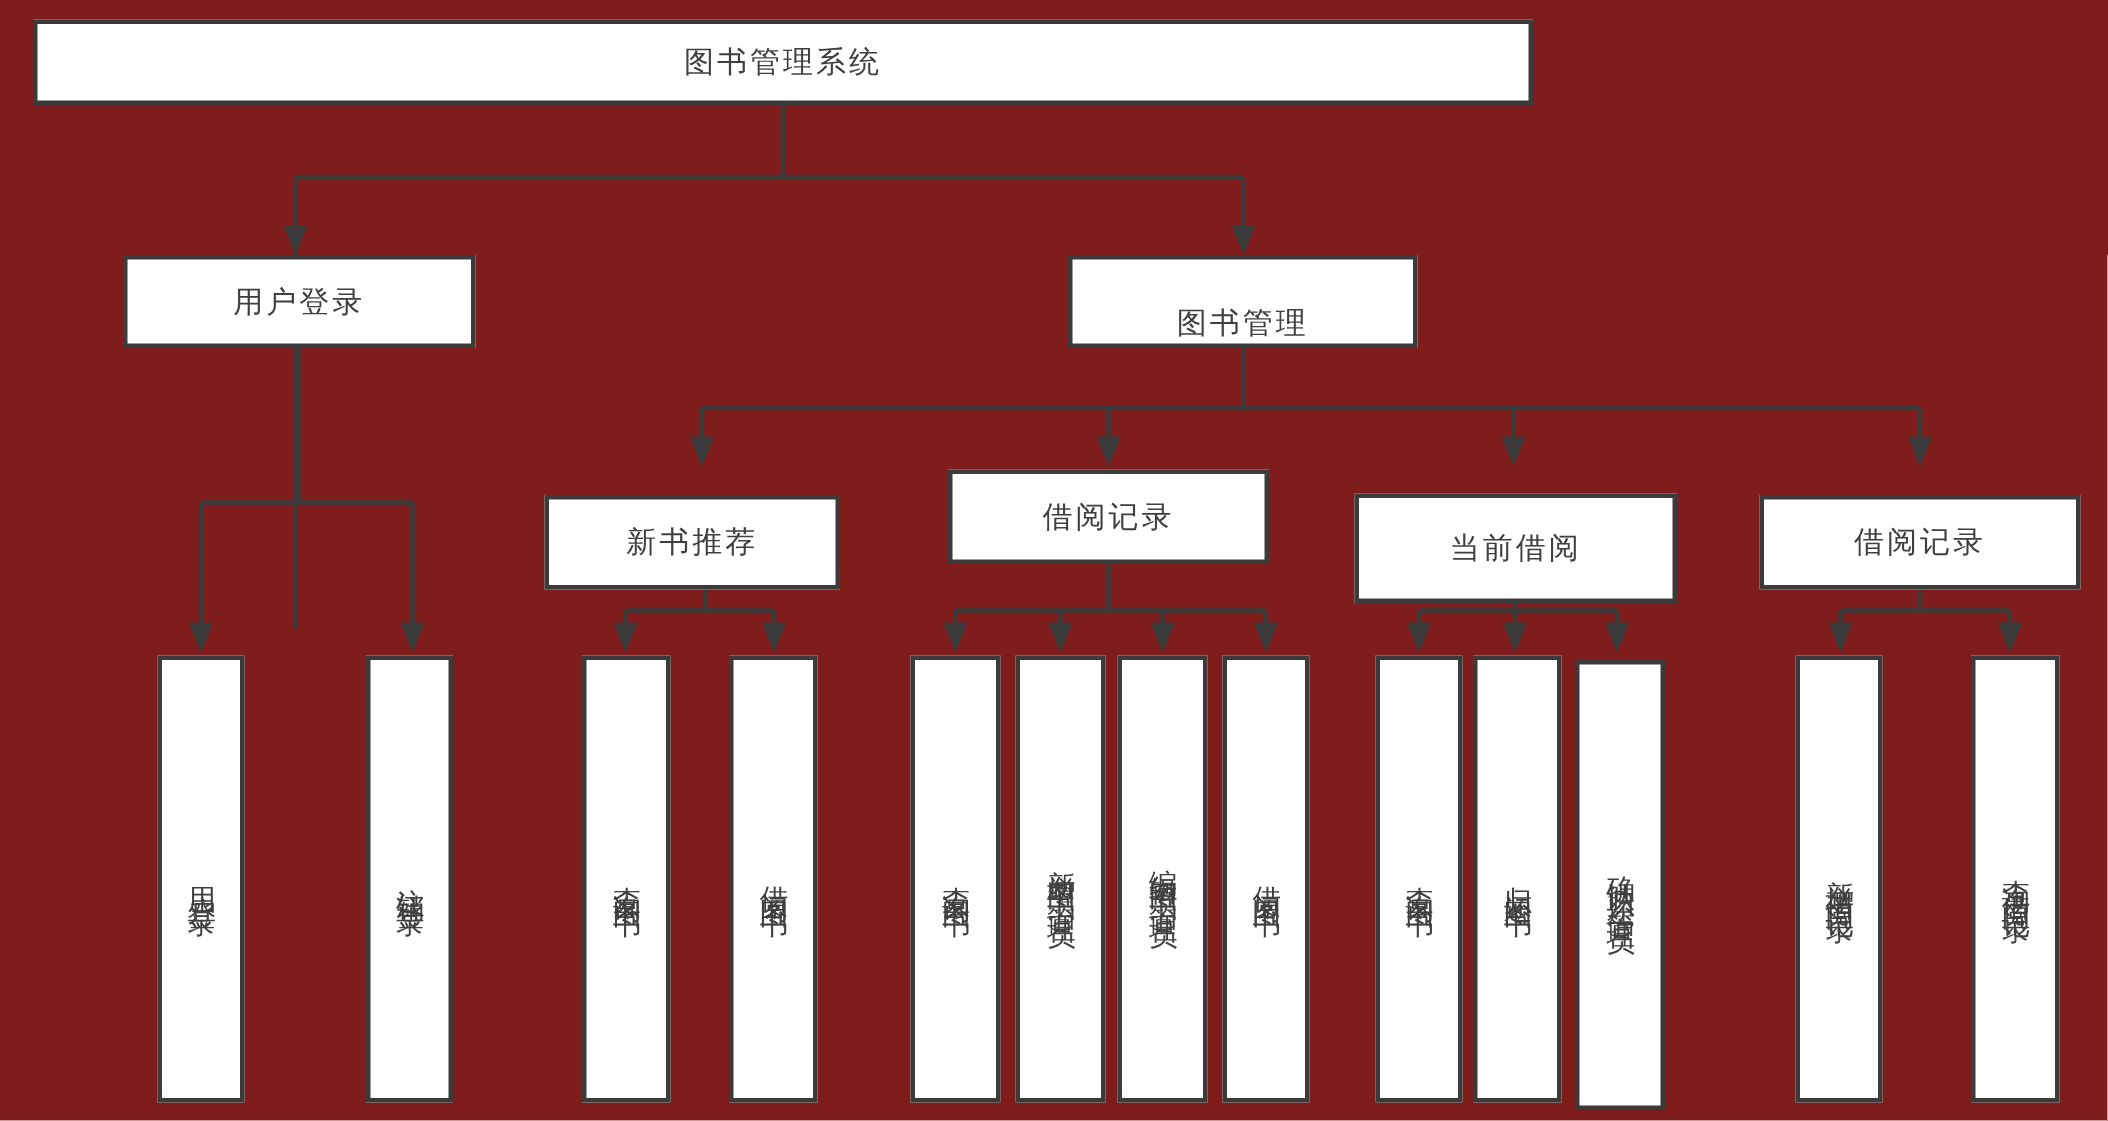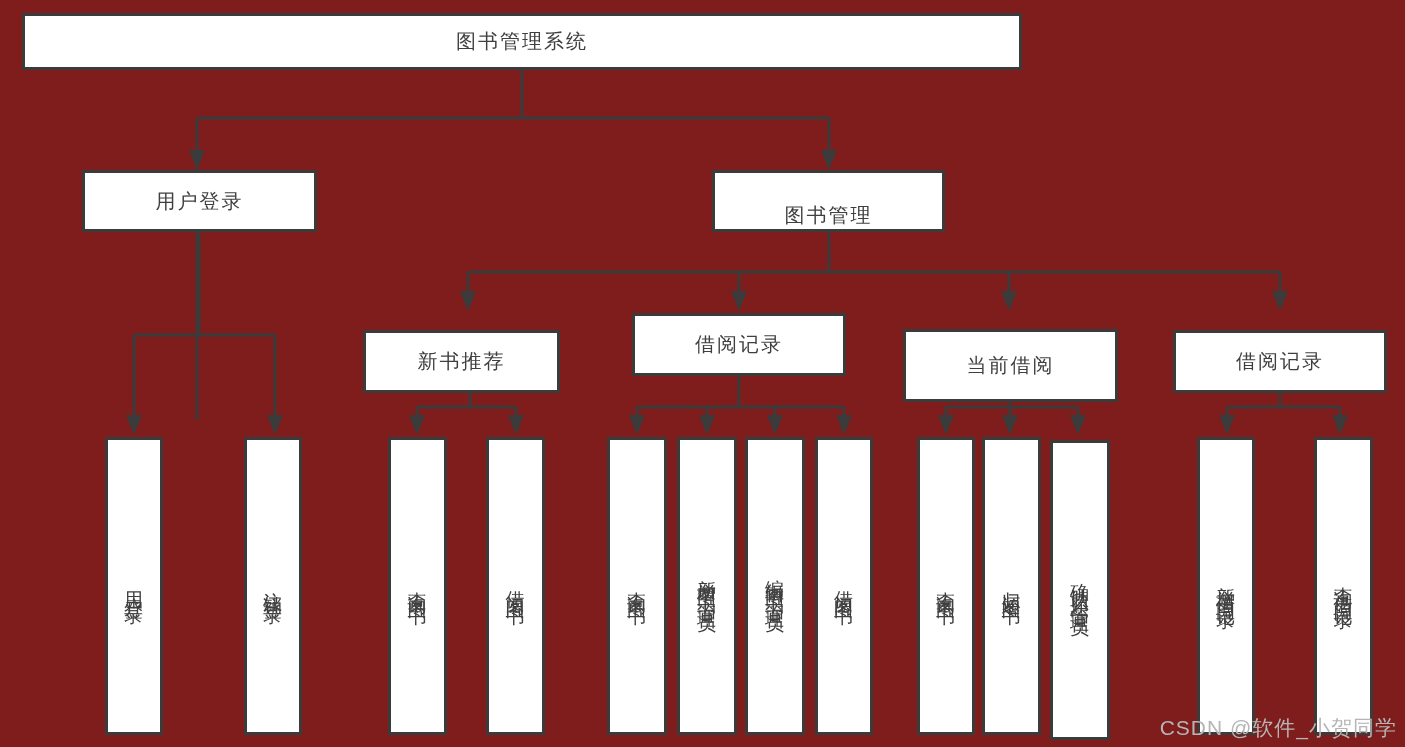--- a/index.html
+++ b/index.html
@@ -149,15 +149,14 @@
     <span>确认归还（管理员）</span>
   </div>
 
   <div class="node leaf" style="left:1197px; top:437px; width:58px; height:298px;">
     <span>新增借阅记录</span>
   </div>
   <div class="node leaf" style="left:1314px; top:437px; width:59px; height:298px;">
     <span>查询借阅记录</span>
   </div>
 
-  <div class="watermark">CSDN @软件_小贺同学</div>
 
 </div>
 
 </body></html>

